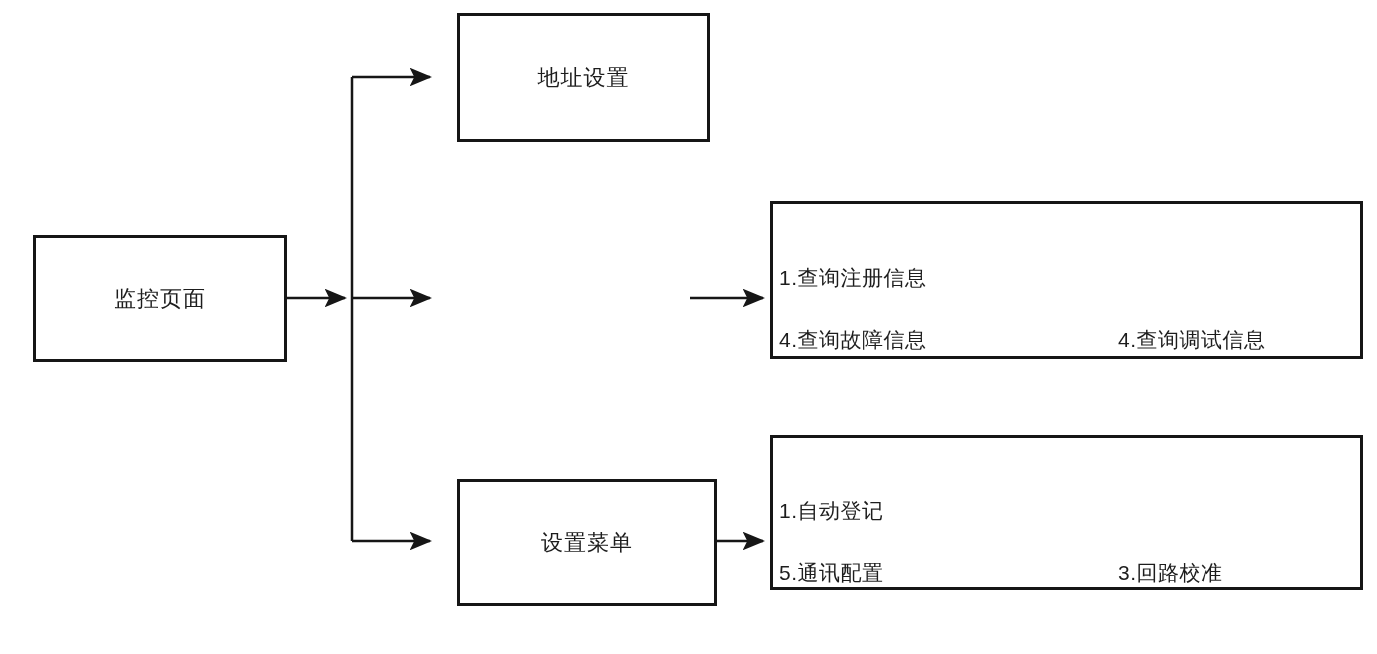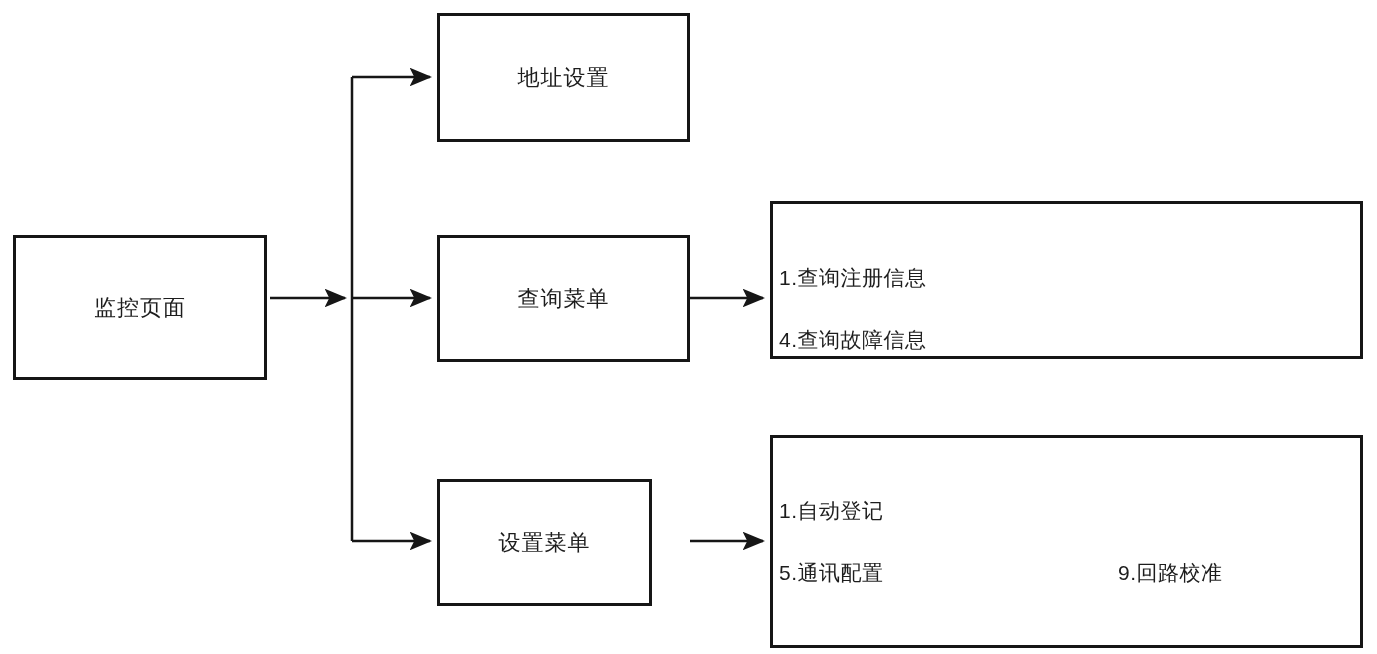--- a/index.html
+++ b/index.html
@@ -31,33 +31,34 @@
   .node {
     position: absolute;
     border: 3px solid var(--line);
     background: var(--bg);
     display: flex;
     align-items: center;
     justify-content: center;
     color: var(--text);
     font-size: 22px;
     letter-spacing: 1px;
+    margin-left: 20px;
   }
-  .node-root     { left: 13px;  top: 235px; width: 254px; height: 145px; }
+  .node-root     { left: 13px;  top: 235px; width: 254px; height: 127px; }
   .node-address  { left: 437px; top: 13px;  width: 253px; height: 129px; }
   .node-query    { left: 437px; top: 235px; width: 253px; height: 127px; }
-  .node-settings { left: 437px; top: 479px; width: 215px; height: 127px; }
+  .node-settings { left: 437px; top: 479px; width: 260px; height: 127px; }
 
   .detail {
     position: absolute;
     border: 3px solid var(--line);
     background: var(--bg);
   }
   .detail-query    { left: 770px; top: 193px; width: 593px; height: 158px; margin-top: 8px; }
-  .detail-settings { left: 770px; top: 435px; width: 593px; height: 213px; }
+  .detail-settings { left: 770px; top: 435px; width: 593px; height: 155px; }
 
   .detail-item {
     position: absolute;
     transform: translateY(-50%);
     color: var(--text);
     font-size: 21px;
     letter-spacing: 0.5px;
     white-space: nowrap;
   }
   .col-1 { left: 6px; }
@@ -95,32 +96,30 @@
   </svg>
 
   <div class="node node-root">
     <span>监控页面</span>
   </div>
 
   <div class="node node-address">
     <span>地址设置</span>
   </div>
 
-  <div class="node node-query">
-    <span>查询菜单</span>
-  </div>
 
   <div class="node node-settings">
     <span>设置菜单</span>
   </div>
 
   <div class="detail detail-query">
     <span class="detail-item col-1 row-1">1.查询注册信息</span>
     <span class="detail-item col-1 row-2">4.查询故障信息</span>
+    <span class="detail-item col-2 row-2">4.查询调试信息</span>
   </div>
 
   <div class="detail detail-settings">
     <span class="detail-item col-1 row-1">1.自动登记</span>
     <span class="detail-item col-1 row-2">5.通讯配置</span>
-    <span class="detail-item col-2 row-2">9.回路校准</span>
+    <span class="detail-item col-2 row-2">3.回路校准</span>
   </div>
 
 </div>
 
 </body></html>

